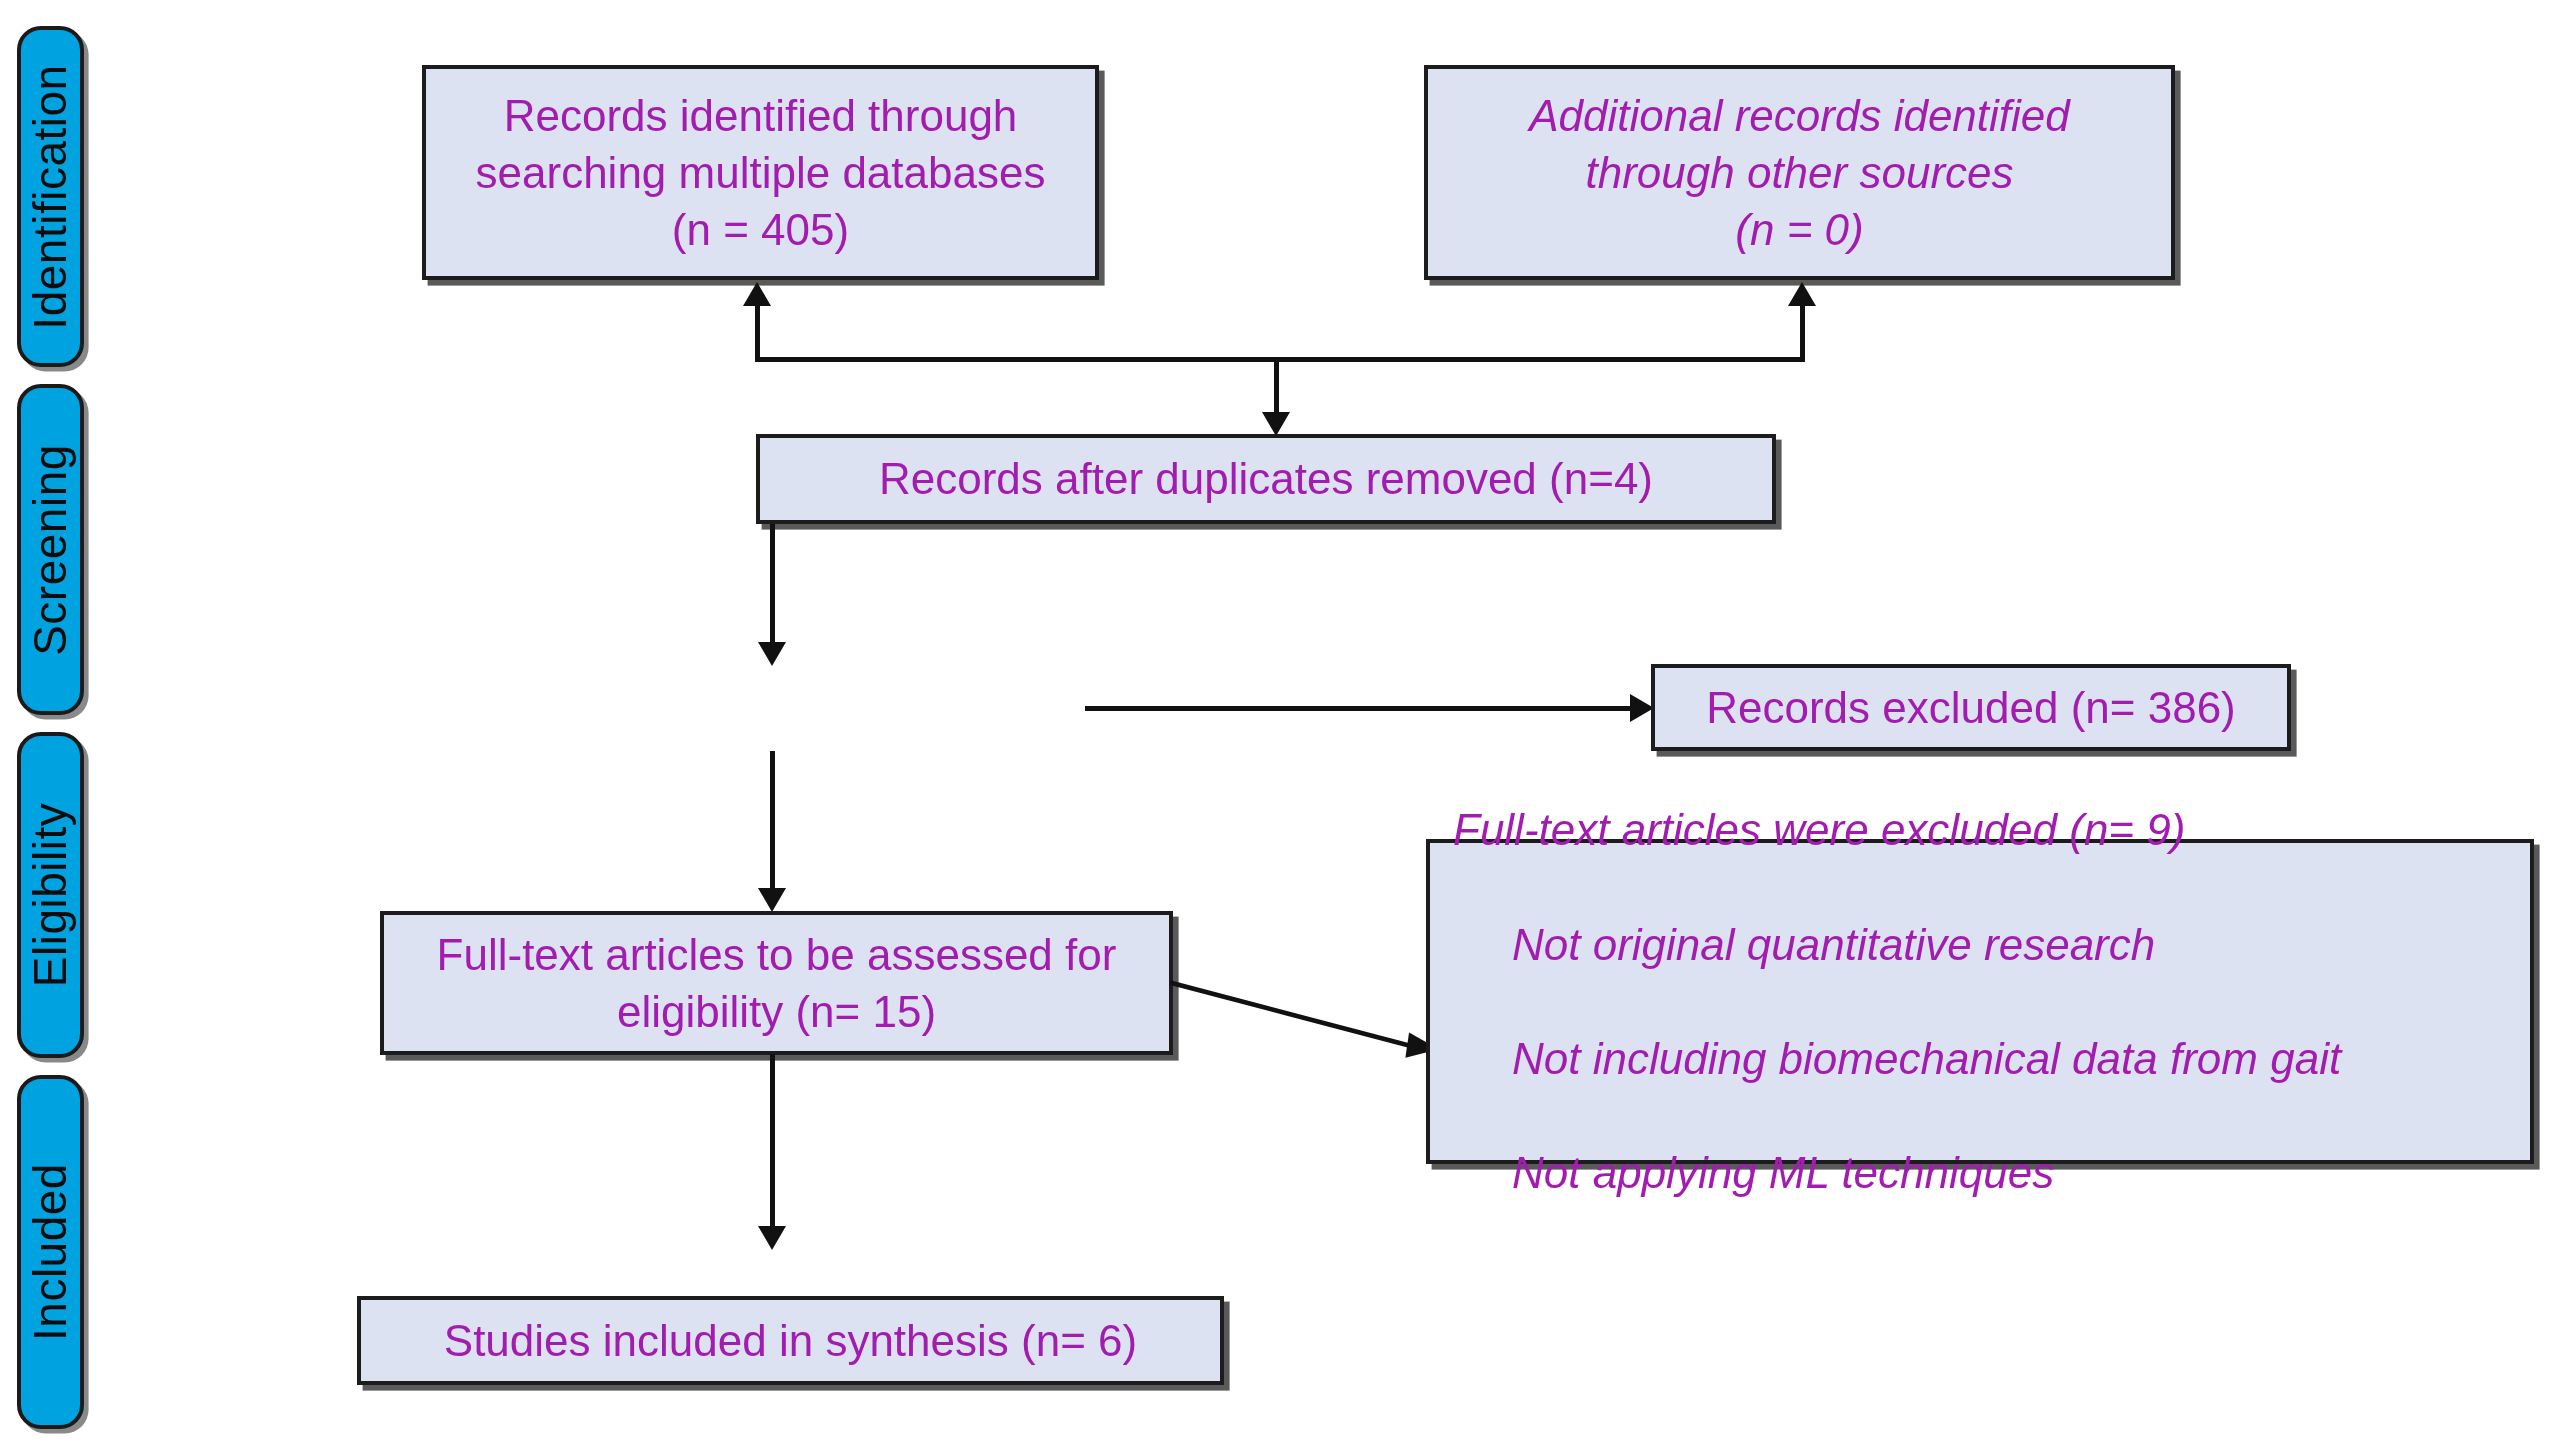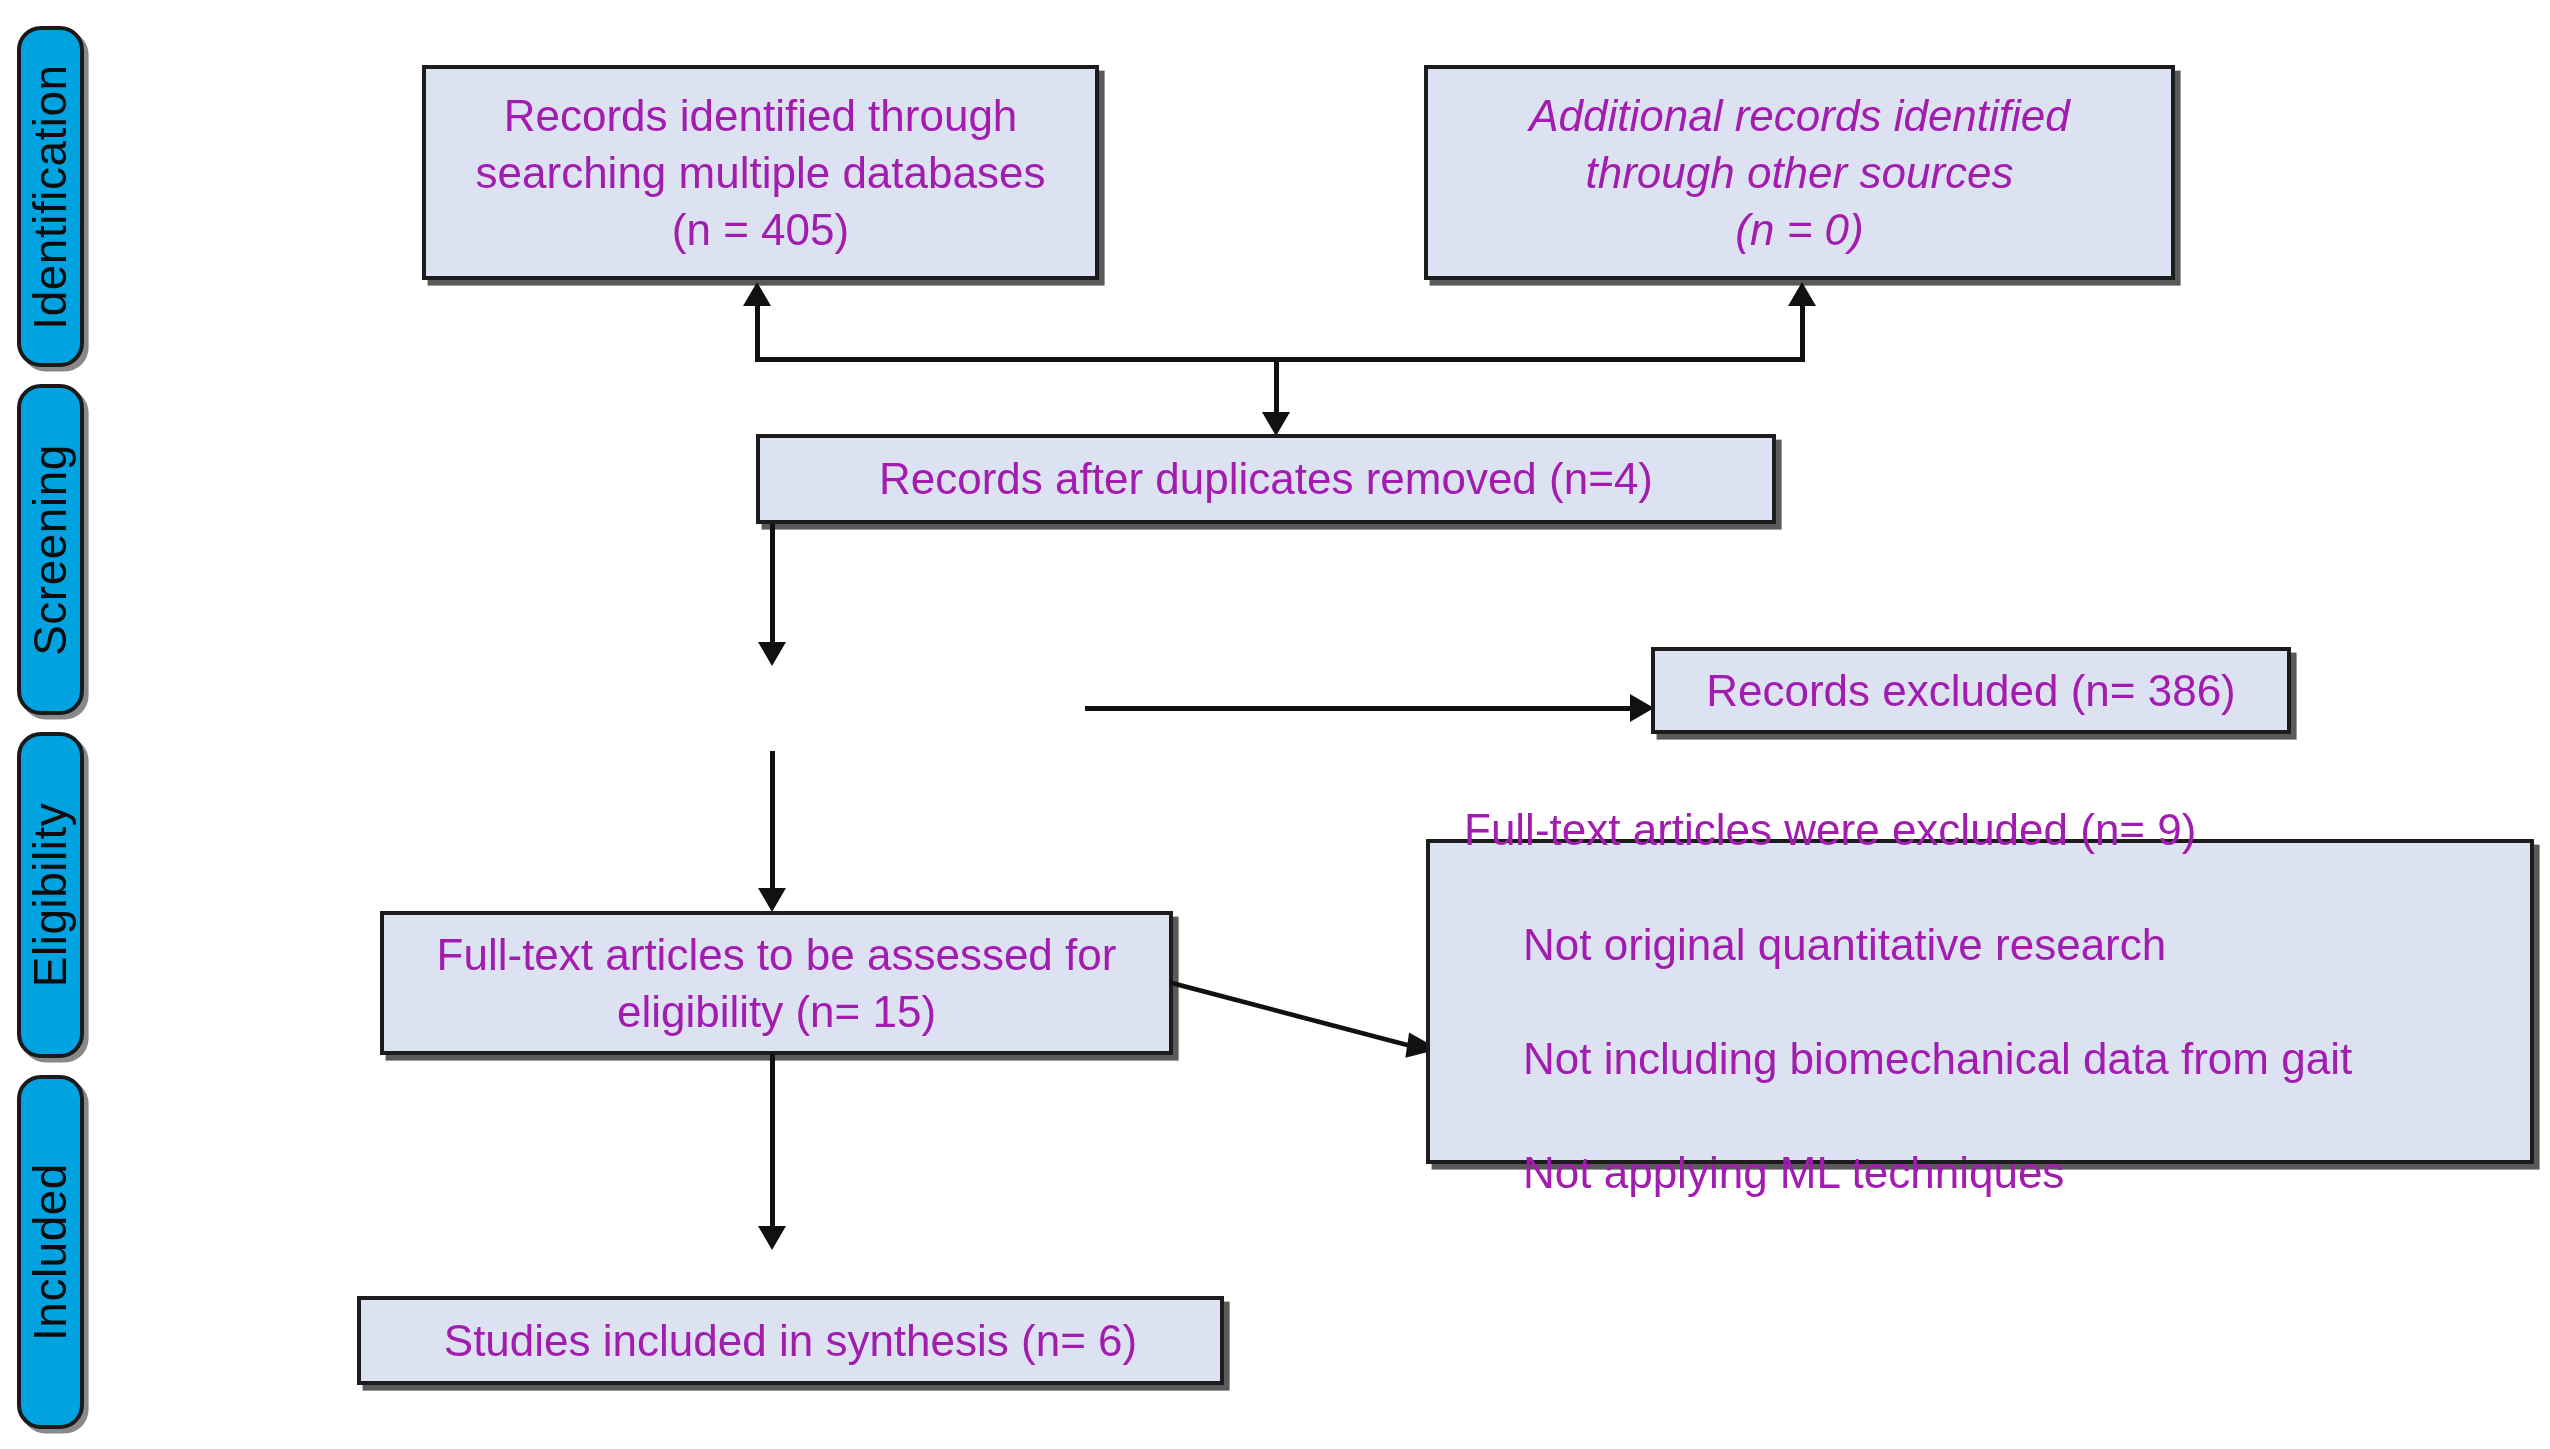--- a/index.html
+++ b/index.html
@@ -61,21 +61,22 @@
     width: 100%;
     padding: 0 13px;
     box-sizing: border-box;
     white-space: pre-line;
   }
   .node.left-align {
     justify-content: flex-start;
     text-align: left;
   }
   .node.left-align .node-text {
-    padding-left: 34px;
+    padding-left: 23px;
+    font-style: italic;
   }
   .excl-list {
     display: block;
   }
   .excl-list .excl-head {
     display: block;
     white-space: nowrap;
   }
   .excl-list .excl-item {
     display: block;
@@ -159,21 +160,21 @@
     <span class="node-text">Records after duplicates removed (n=4)</span>
   </div>
 
   <div class="conn v" style="left:770px; top:524px; height:122px;"></div>
   <div class="arrowhead down" style="left:758px; top:642px;"></div>
 
 
   <div class="conn h" style="left:1085px; top:706px; width:552px;"></div>
   <div class="arrowhead right" style="left:1630px; top:694px;"></div>
 
-  <div class="node" style="left:1651px; top:647px; width:640px; height:87px;">
+  <div class="node" style="left:1651px; top:664px; width:640px; height:87px;">
     <span class="node-text">Records excluded (n= 386)</span>
   </div>
 
   <div class="conn v" style="left:770px; top:751px; height:141px;"></div>
   <div class="arrowhead down" style="left:758px; top:888px;"></div>
 
   <div class="node" style="left:380px; top:911px; width:793px; height:144px;">
     <span class="node-text">Full-text articles to be assessed for
 eligibility (n= 15)</span>
   </div>

